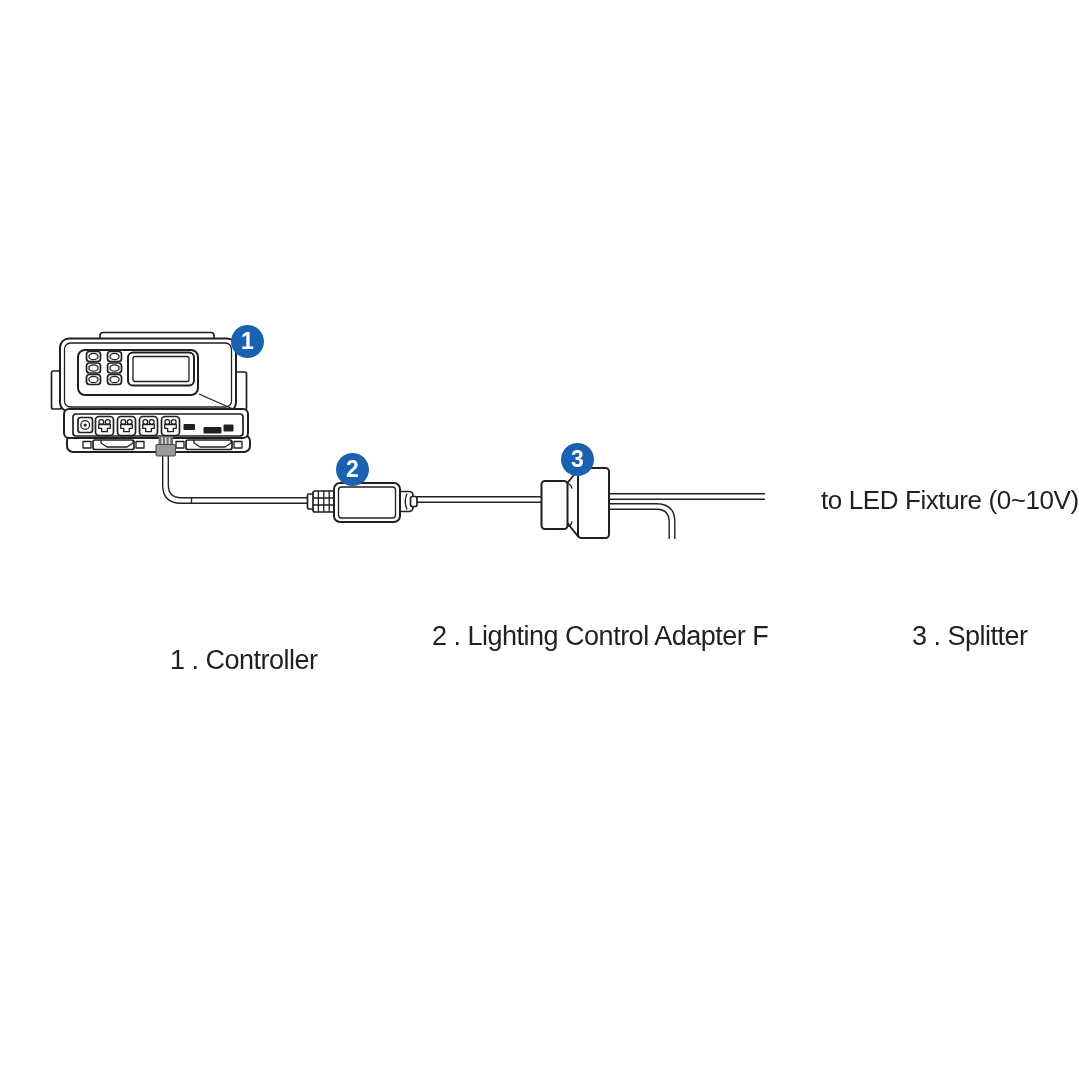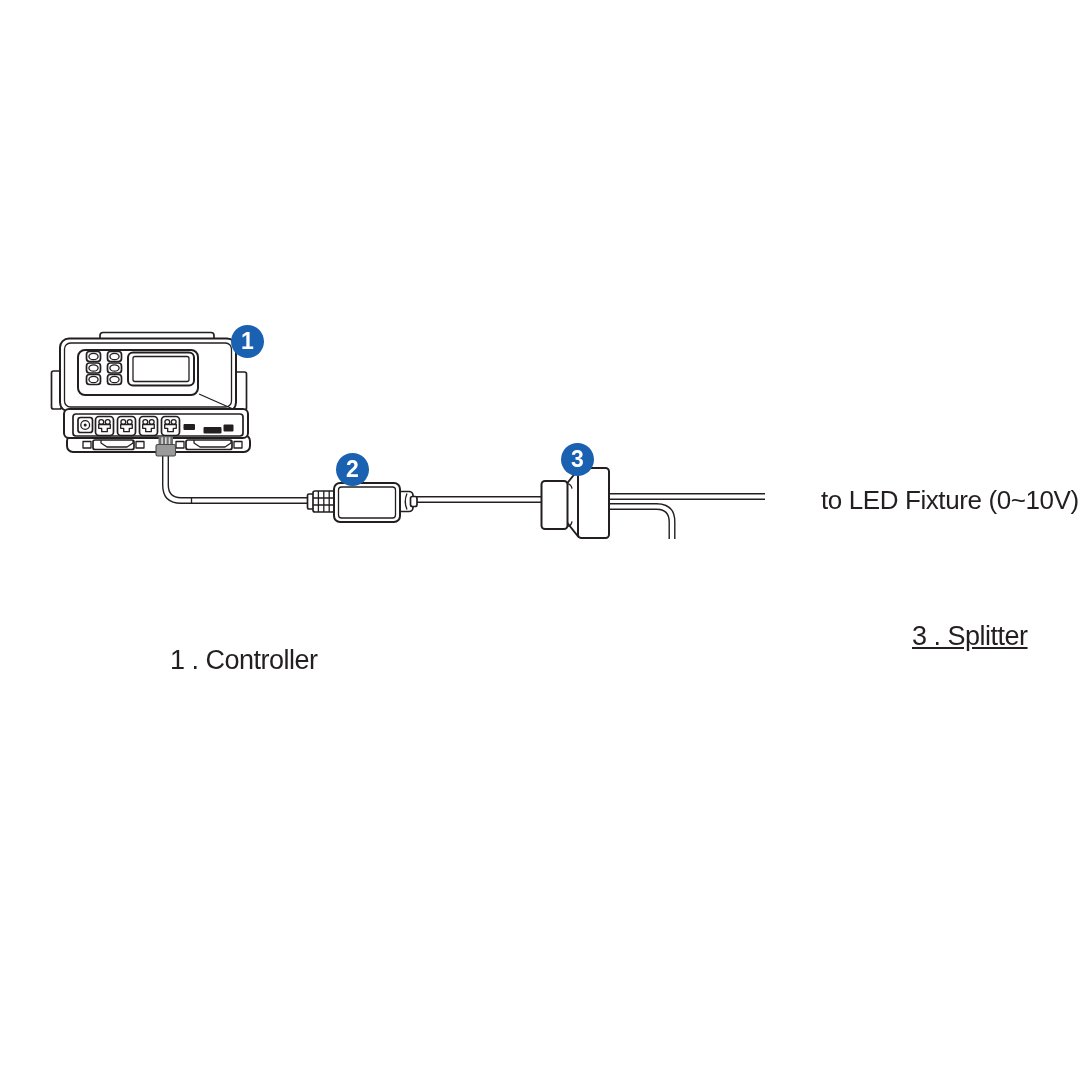--- a/index.html
+++ b/index.html
@@ -188,15 +188,16 @@
   <div class="badge" style="left:336px; top:452.5px;">
     <span>2</span>
   </div>
   <div class="badge" style="left:561px; top:442.5px;">
     <span>3</span>
   </div>
 
   <div class="fixture-label">to LED Fixture (0~10V)</div>
 
   <div class="legend-item" style="left:170px;margin-top:24px;">1 . Controller</div>
-  <div class="legend-item" style="left:912px;text-decoration:underline;">3 . Splitter</div>
+  <div class="legend-item" style="left:432px;">2 . Lighting Control Adapter F</div>
+  <div class="legend-item" style="left:912px;">3 . Splitter</div>
 
 </div>
 
 </body></html>

